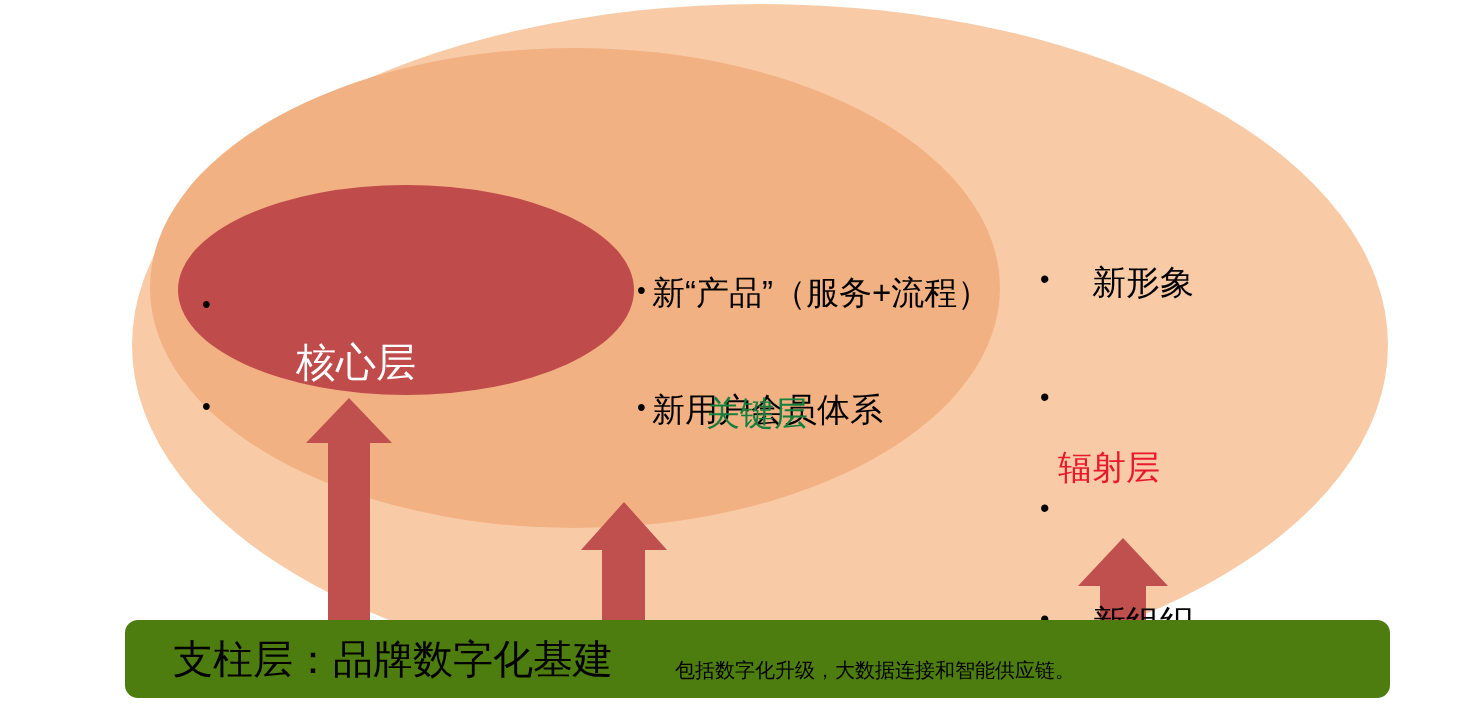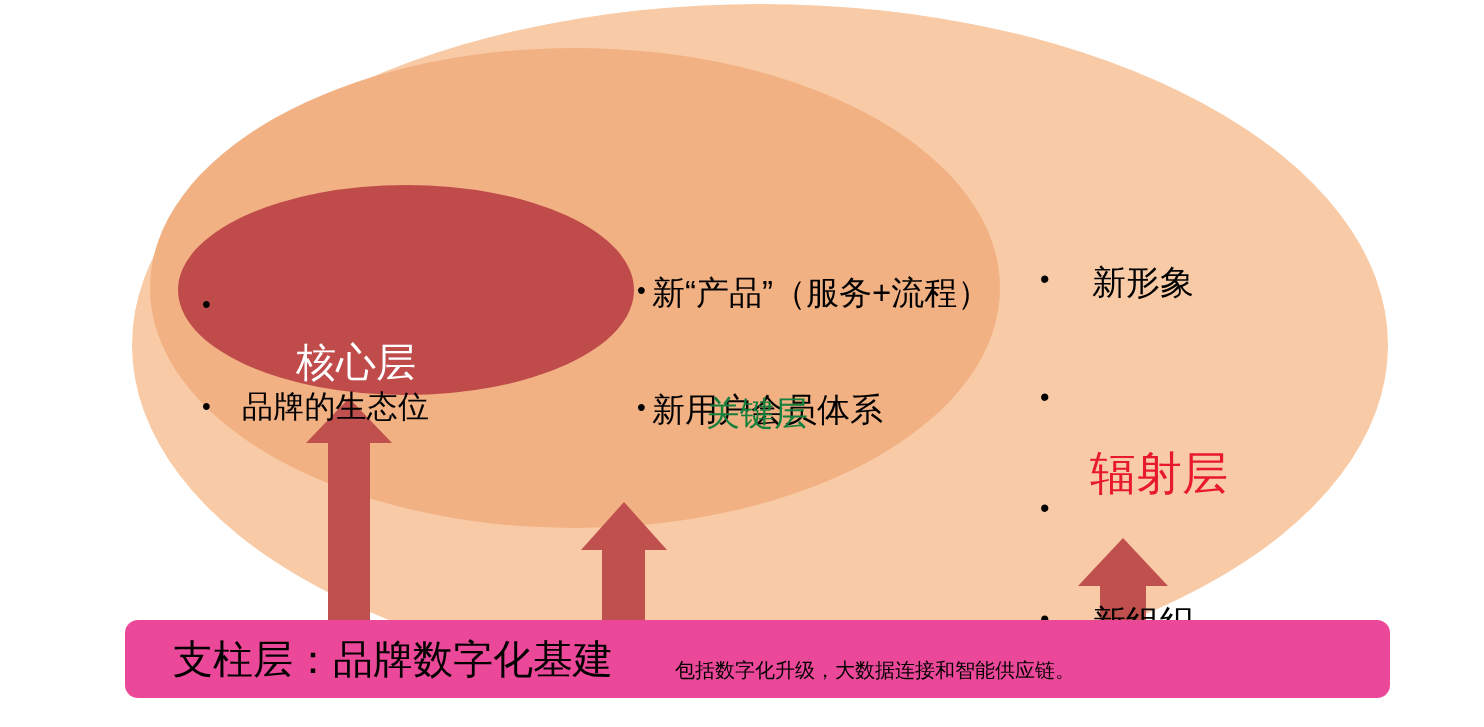--- a/index.html
+++ b/index.html
@@ -103,33 +103,32 @@
     flex: 0 0 auto;
     width: 56px;
     font-size: 27px;
     line-height: 1.3;
     padding-left: 4px;
     box-sizing: border-box;
   }
   #radiation-layer-label {
     left: 1058px;
     top: 448px;
-    font-size: 46px;
+    font-size: 34px;
     color: #e8192c;
-    margin-left: 32px;
   }
 
   
   #pillar-bar {
     position: absolute;
     left: 125px;
     top: 620px;
     width: 1265px;
     height: 78px;
-    background: #ec4899;
+    background: #4d7c0f;
     border-radius: 13px;
     display: flex;
     align-items: center;
   }
   #pillar-title {
     margin-left: 48px;
     font-size: 40px;
     color: #000000;
     white-space: nowrap;
   }
@@ -155,21 +154,20 @@
     <polygon points="624,502 667,550 645,550 645,622 602,622 602,550 581,550" fill="#C0504D"></polygon>
     <polygon points="1123,538 1168,586 1146,586 1146,622 1100,622 1100,586 1078,586" fill="#C0504D"></polygon>
   </svg>
 
   <div class="layer-text" id="core-bullets">
     <div class="bullet-row">
       <span class="bullet-dot">•</span>
     </div>
     <div class="bullet-row">
       <span class="bullet-dot">•</span>
-      <span class="bullet-body">品牌的生态位</span>
     </div>
   </div>
   <div class="layer-text" id="core-layer-label">核心层</div>
 
   <div class="layer-text" id="key-bullets">
     <div class="tight-bullet">
       <span class="tight-dot">•</span>
       <span class="bullet-body">新“产品”（服务+流程）</span>
     </div>
     <div class="tight-bullet">

